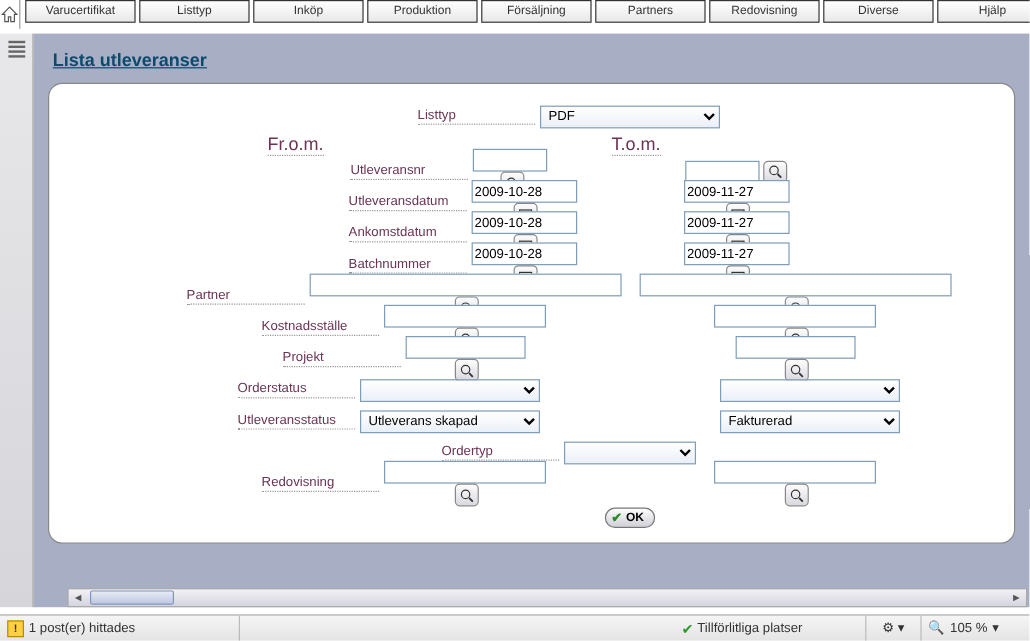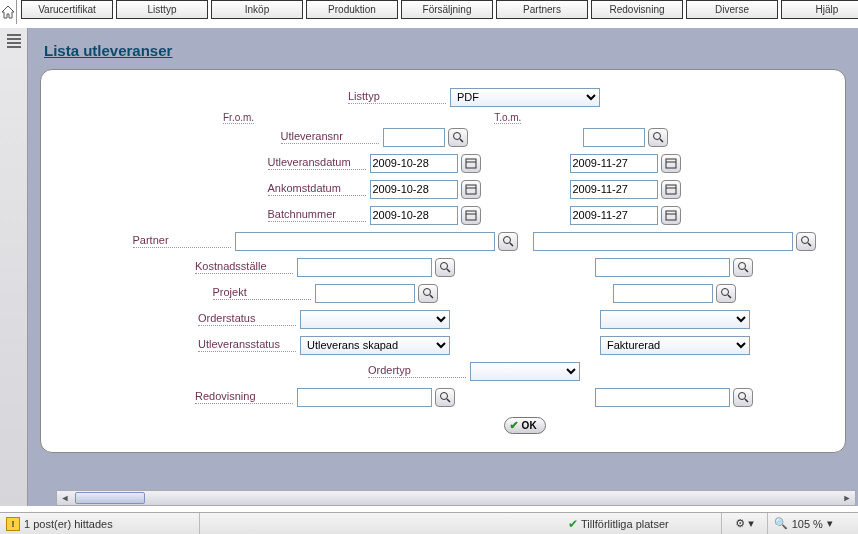--- a/index.html
+++ b/index.html
@@ -17,36 +17,36 @@
   
   .content-bg { flex: 1; background: #a8afc5; padding: 12px 12px 4px 12px; position: relative; }
   .page-title { font-size: 15px; font-weight: bold; color: #0c4a6e; text-decoration: underline; margin: 2px 0 10px 4px; }
   
   .white-panel { background: #fff; border: 1px solid #888; border-radius: 12px; padding: 16px 18px 18px 80px; height: 384px; }
   
   .form-row { display: flex; align-items: center; margin-bottom: 4px; height: 22px; justify-content: center; }
   .label { width: 98px; color: #6b3354; font-size: 11px; border-bottom: 1px dotted #999; display:inline-block; padding-bottom:1px; margin-right: 4px; }
   .col-headers { display:flex; margin-bottom:2px; }
   .col-headers .spacer { width: 102px; }
-  .col-head { color: #6b3354; font-size: 10px; border-bottom: 1px dotted #999; }
+  .col-head { color: #6b3354; font-size: 15px; border-bottom: 1px dotted #999; }
   .col-head.from { margin-left: 0; }
   .col-head.to { margin-left: 240px; }
   
   input.txt, select.sel { border: 1px solid #7e9db9; background: #fff; font-size: 11px; padding: 1px 2px; height: 19px; }
   select.sel { background: linear-gradient(#fff,#eaf0f8); }
   
   .w150 { width: 150px; }
   .w100 { width: 100px; }
   .w88 { width: 88px; }
   .w62 { width: 62px; }
   .w260 { width: 260px; }
   .w110 { width: 110px; }
   
   .icon-btn { width: 20px; height: 19px; border: 1px solid #888; border-radius: 4px; background: linear-gradient(#fdfdfd,#d8d8e0); display: inline-flex; align-items: center; justify-content: center; margin-left: 3px; cursor: pointer; }
-  .pair { display:flex; align-items:center; }
+  .pair { display:flex; align-items:center;flex-direction:column; }
   .pair2 { display:flex; align-items:center; margin-left: 115px; }
   
   .ok-btn { border:1px solid #777; border-radius:9px; background:linear-gradient(#fdfdfd,#d0d0d6); padding:1px 8px 1px 4px; font-size:10px; font-weight:bold; display:inline-flex; align-items:center; cursor:pointer; margin-top:4px; }
   .ok-check { color:#2a8a2a; margin-right:3px; font-size:11px; }
   
   .hscroll { position:absolute; left:28px; right:2px; bottom:0; height:16px; background:linear-gradient(#f1f1f5,#d5d5de); border:1px solid #aaa; display:flex; align-items:center; }
   .hscroll .arrow { width:16px; text-align:center; color:#555; font-size:9px; }
   .hscroll .thumb { width:70px; height:12px; background:linear-gradient(#e8ecf6,#bcc7e0); border:1px solid #7e93c0; border-radius:2px; margin-left:2px; }
   
   .status-bar { position:absolute; bottom:0; left:0; right:0; height:22px; background:linear-gradient(#f5f5f5,#e4e4e4); border-top:1px solid #aaa; display:flex; align-items:center; font-size:11px; color:#333; }

